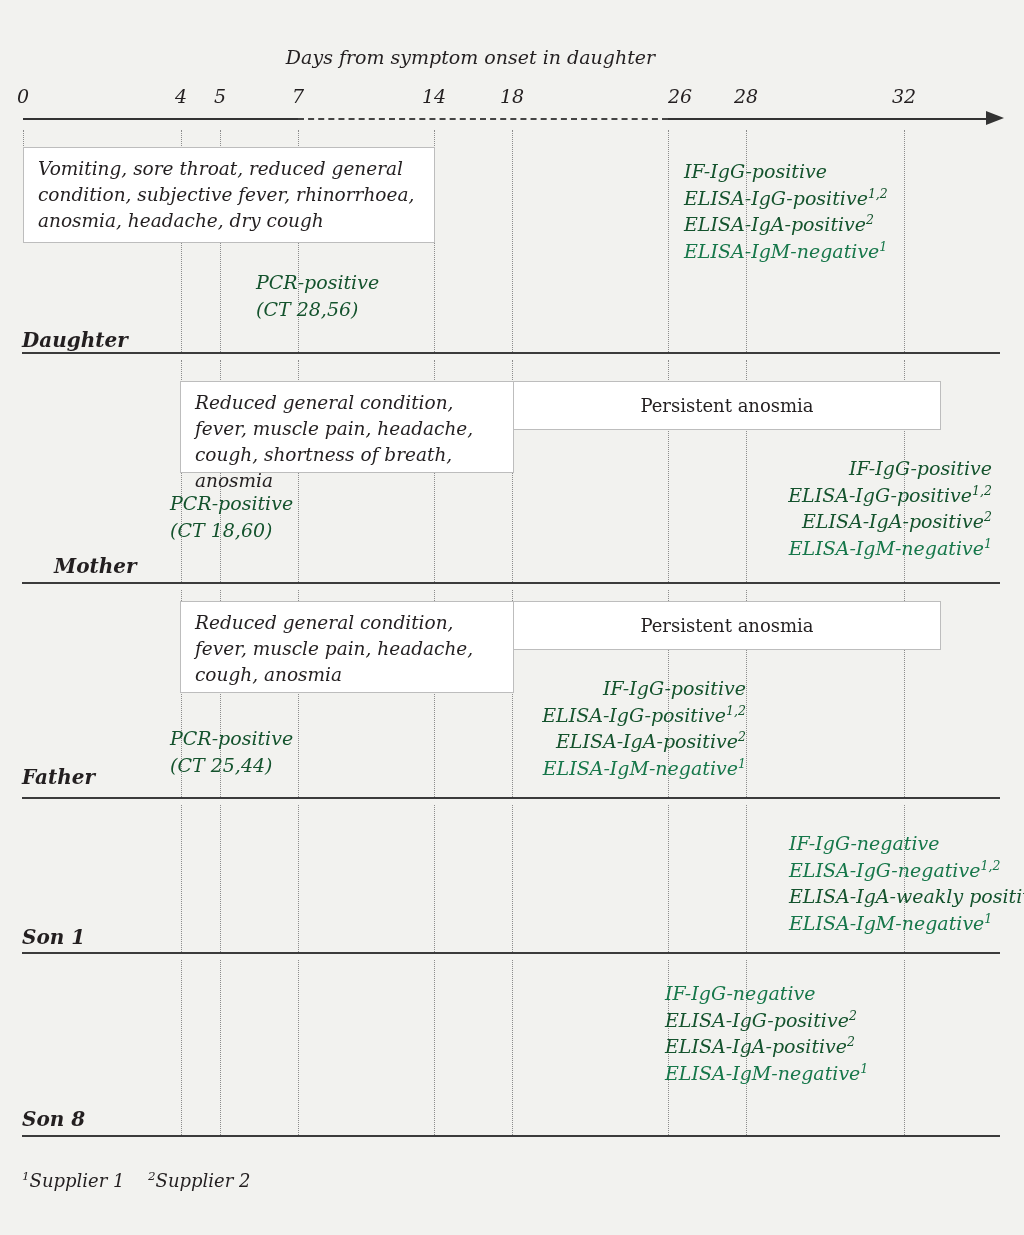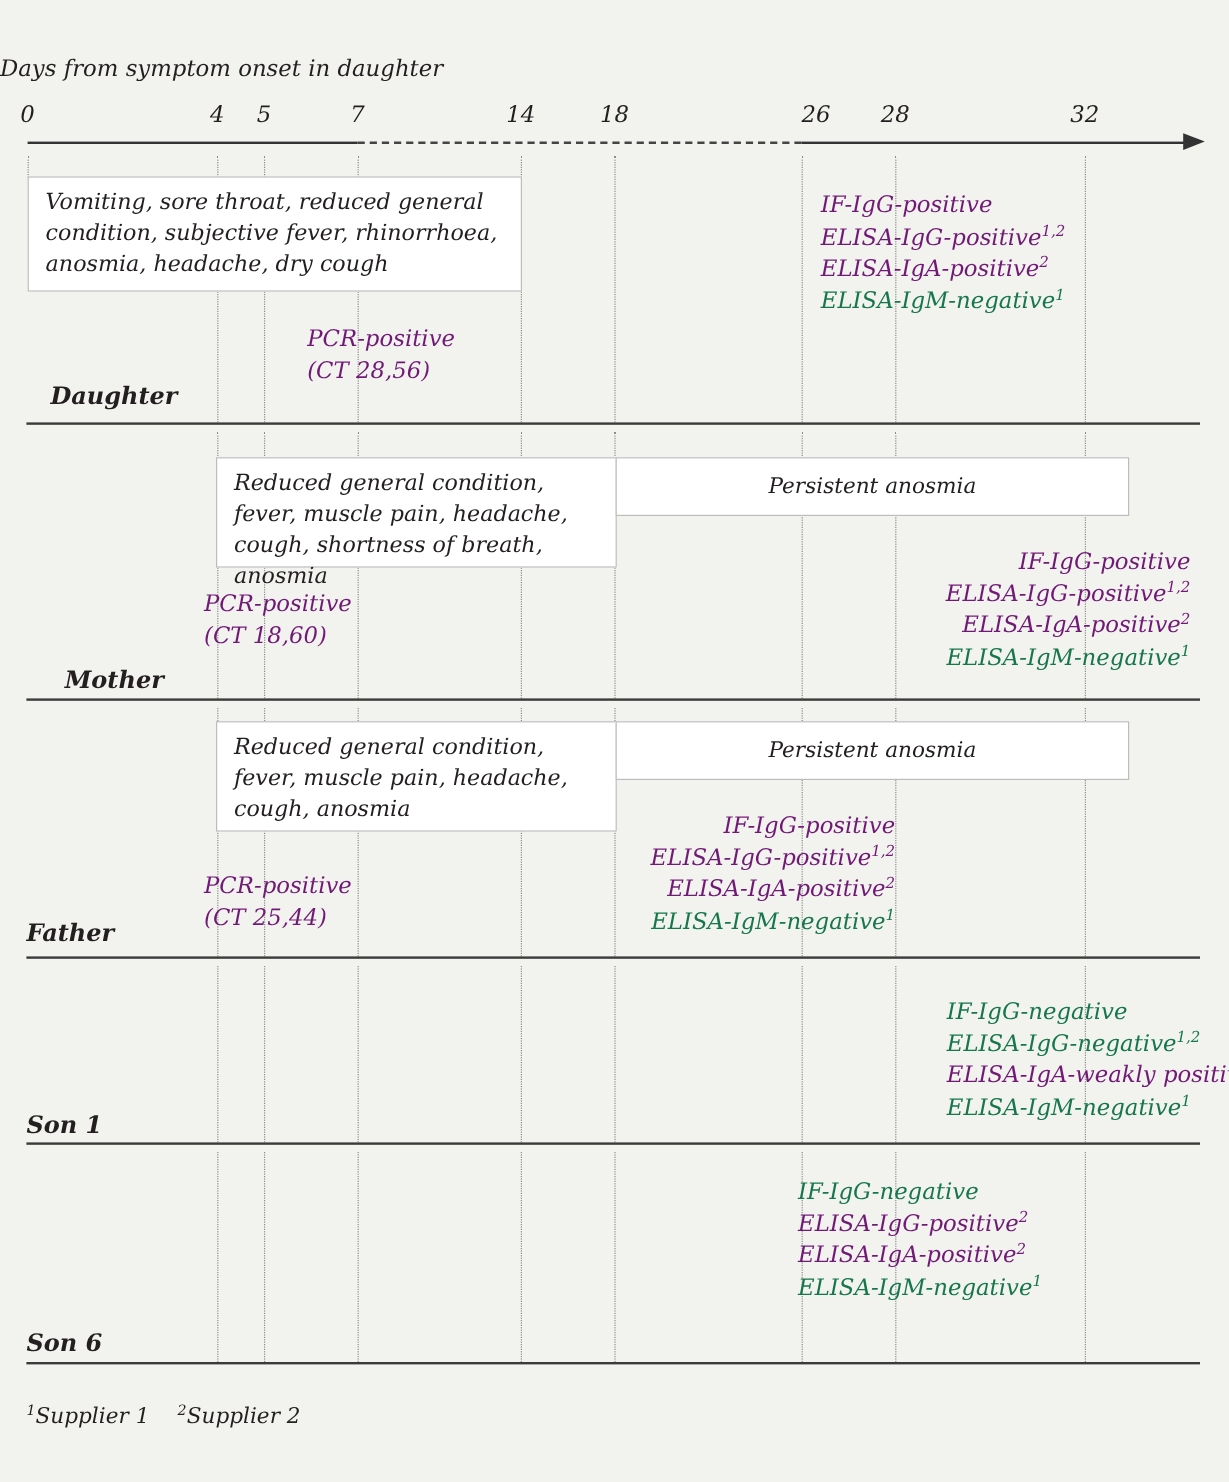--- a/index.html
+++ b/index.html
@@ -8,21 +8,21 @@
     background:#f2f2ef;
     font-family:"DejaVu Serif","Liberation Serif",serif;
     color:#231f20;
     overflow:hidden;
   }
   #stage{position:relative;width:1024px;height:1235px;}
 
   
   .axis-title{
     position:absolute;left:0;top:46px;width:941px;
-    font-style:italic;font-size:19px;color:#231f20;
+    text-align:center;font-style:italic;font-size:19px;color:#231f20;
   }
   .tick-label{
     position:absolute;top:85px;font-style:italic;font-size:19px;
     transform:translateX(-50%);white-space:nowrap;color:#231f20;
   }
   .axis-line-solid{
     position:absolute;height:0;border-top:2.4px solid #333;
   }
   .axis-line-dashed{
     position:absolute;height:0;
@@ -54,32 +54,32 @@
   
   .sym-box{
     position:absolute;box-sizing:border-box;
     background:#ffffff;border:1px solid #bdbdbd;
     font-style:italic;font-size:18.5px;line-height:26px;
     padding:8px 12px 8px 14px;color:#231f20;
   }
   .anosmia-box{
     position:absolute;box-sizing:border-box;
     background:#ffffff;border:1px solid #bdbdbd;
-    font-style:italic;font-size:18px;line-height:24px;
+    font-size:18px;line-height:24px;
     display:flex;align-items:center;justify-content:center;
     color:#231f20;
   }
 
   
   .annot{
     position:absolute;font-style:italic;font-size:19px;line-height:26.5px;
     white-space:nowrap;
   }
   .annot.right{text-align:right;}
-  .pos{color:#701a75;}
+  .pos{color:#14532d;}
   .neg{color:#16774a;}
   sup{font-size:0.66em;vertical-align:super;line-height:0;}
 
   
   .footnote{
     position:absolute;font-style:italic;font-size:18px;
     white-space:nowrap;color:#231f20;
   }
 </style>
 </head>
@@ -155,21 +155,21 @@
   <div class="annot pos" style="left:256px;top:269px;">PCR-positive</div>
   <div class="annot pos" style="left:256px;top:296px;">(CT 28,56)</div>
 
   <div id="daughter-serology" class="annot" style="left:684px;top:158px;">
       <div class="pos">IF-IgG-positive</div>
       <div class="pos">ELISA-IgG-positive<sup>1,2</sup></div>
       <div class="pos">ELISA-IgA-positive<sup>2</sup></div>
       <div class="neg">ELISA-IgM-negative<sup>1</sup></div>
     </div>
 
-  <div class="row-label" style="top:318px;margin-left:20px;">Daughter</div>
+  <div class="row-label" style="top:328px;">Daughter</div>
   <div class="row-rule" style="top:352px;"></div>
 
   <div class="sym-box" style="left:180px;top:381px;width:334px;height:92px;">Reduced general condition, fever, muscle pain, headache, cough, shortness of breath, anosmia</div>
 
   <div class="anosmia-box" style="left:513px;top:381px;width:428px;height:49px;">Persistent anosmia</div>
 
   <div class="annot pos" style="left:170px;top:490px;">PCR-positive</div>
   <div class="annot pos" style="left:170px;top:517px;">(CT 18,60)</div>
 
   <div id="mother-serology" class="annot right" style="left:600px;top:455px;width:392px;">
@@ -209,21 +209,21 @@
   <div class="row-label" style="top:925px;">Son 1</div>
   <div class="row-rule" style="top:952px;"></div>
 
   <div id="son2-serology" class="annot" style="left:665px;top:980px;">
       <div class="neg">IF-IgG-negative</div>
       <div class="pos">ELISA-IgG-positive<sup>2</sup></div>
       <div class="pos">ELISA-IgA-positive<sup>2</sup></div>
       <div class="neg">ELISA-IgM-negative<sup>1</sup></div>
     </div>
 
-  <div class="row-label" style="top:1107px;">Son 6</div>
+  <div class="row-label" style="top:1107px;">Son 8</div>
   <div class="row-rule" style="top:1135px;"></div>
 
   <div id="footnotes">
       <div class="footnote" style="left: 22px; top: 1170px;"><sup>1</sup>Supplier 1</div>
       <div class="footnote" style="left: 148px; top: 1170px;"><sup>2</sup>Supplier 2</div>
     </div>
 
 </div>
 
 </body></html>

